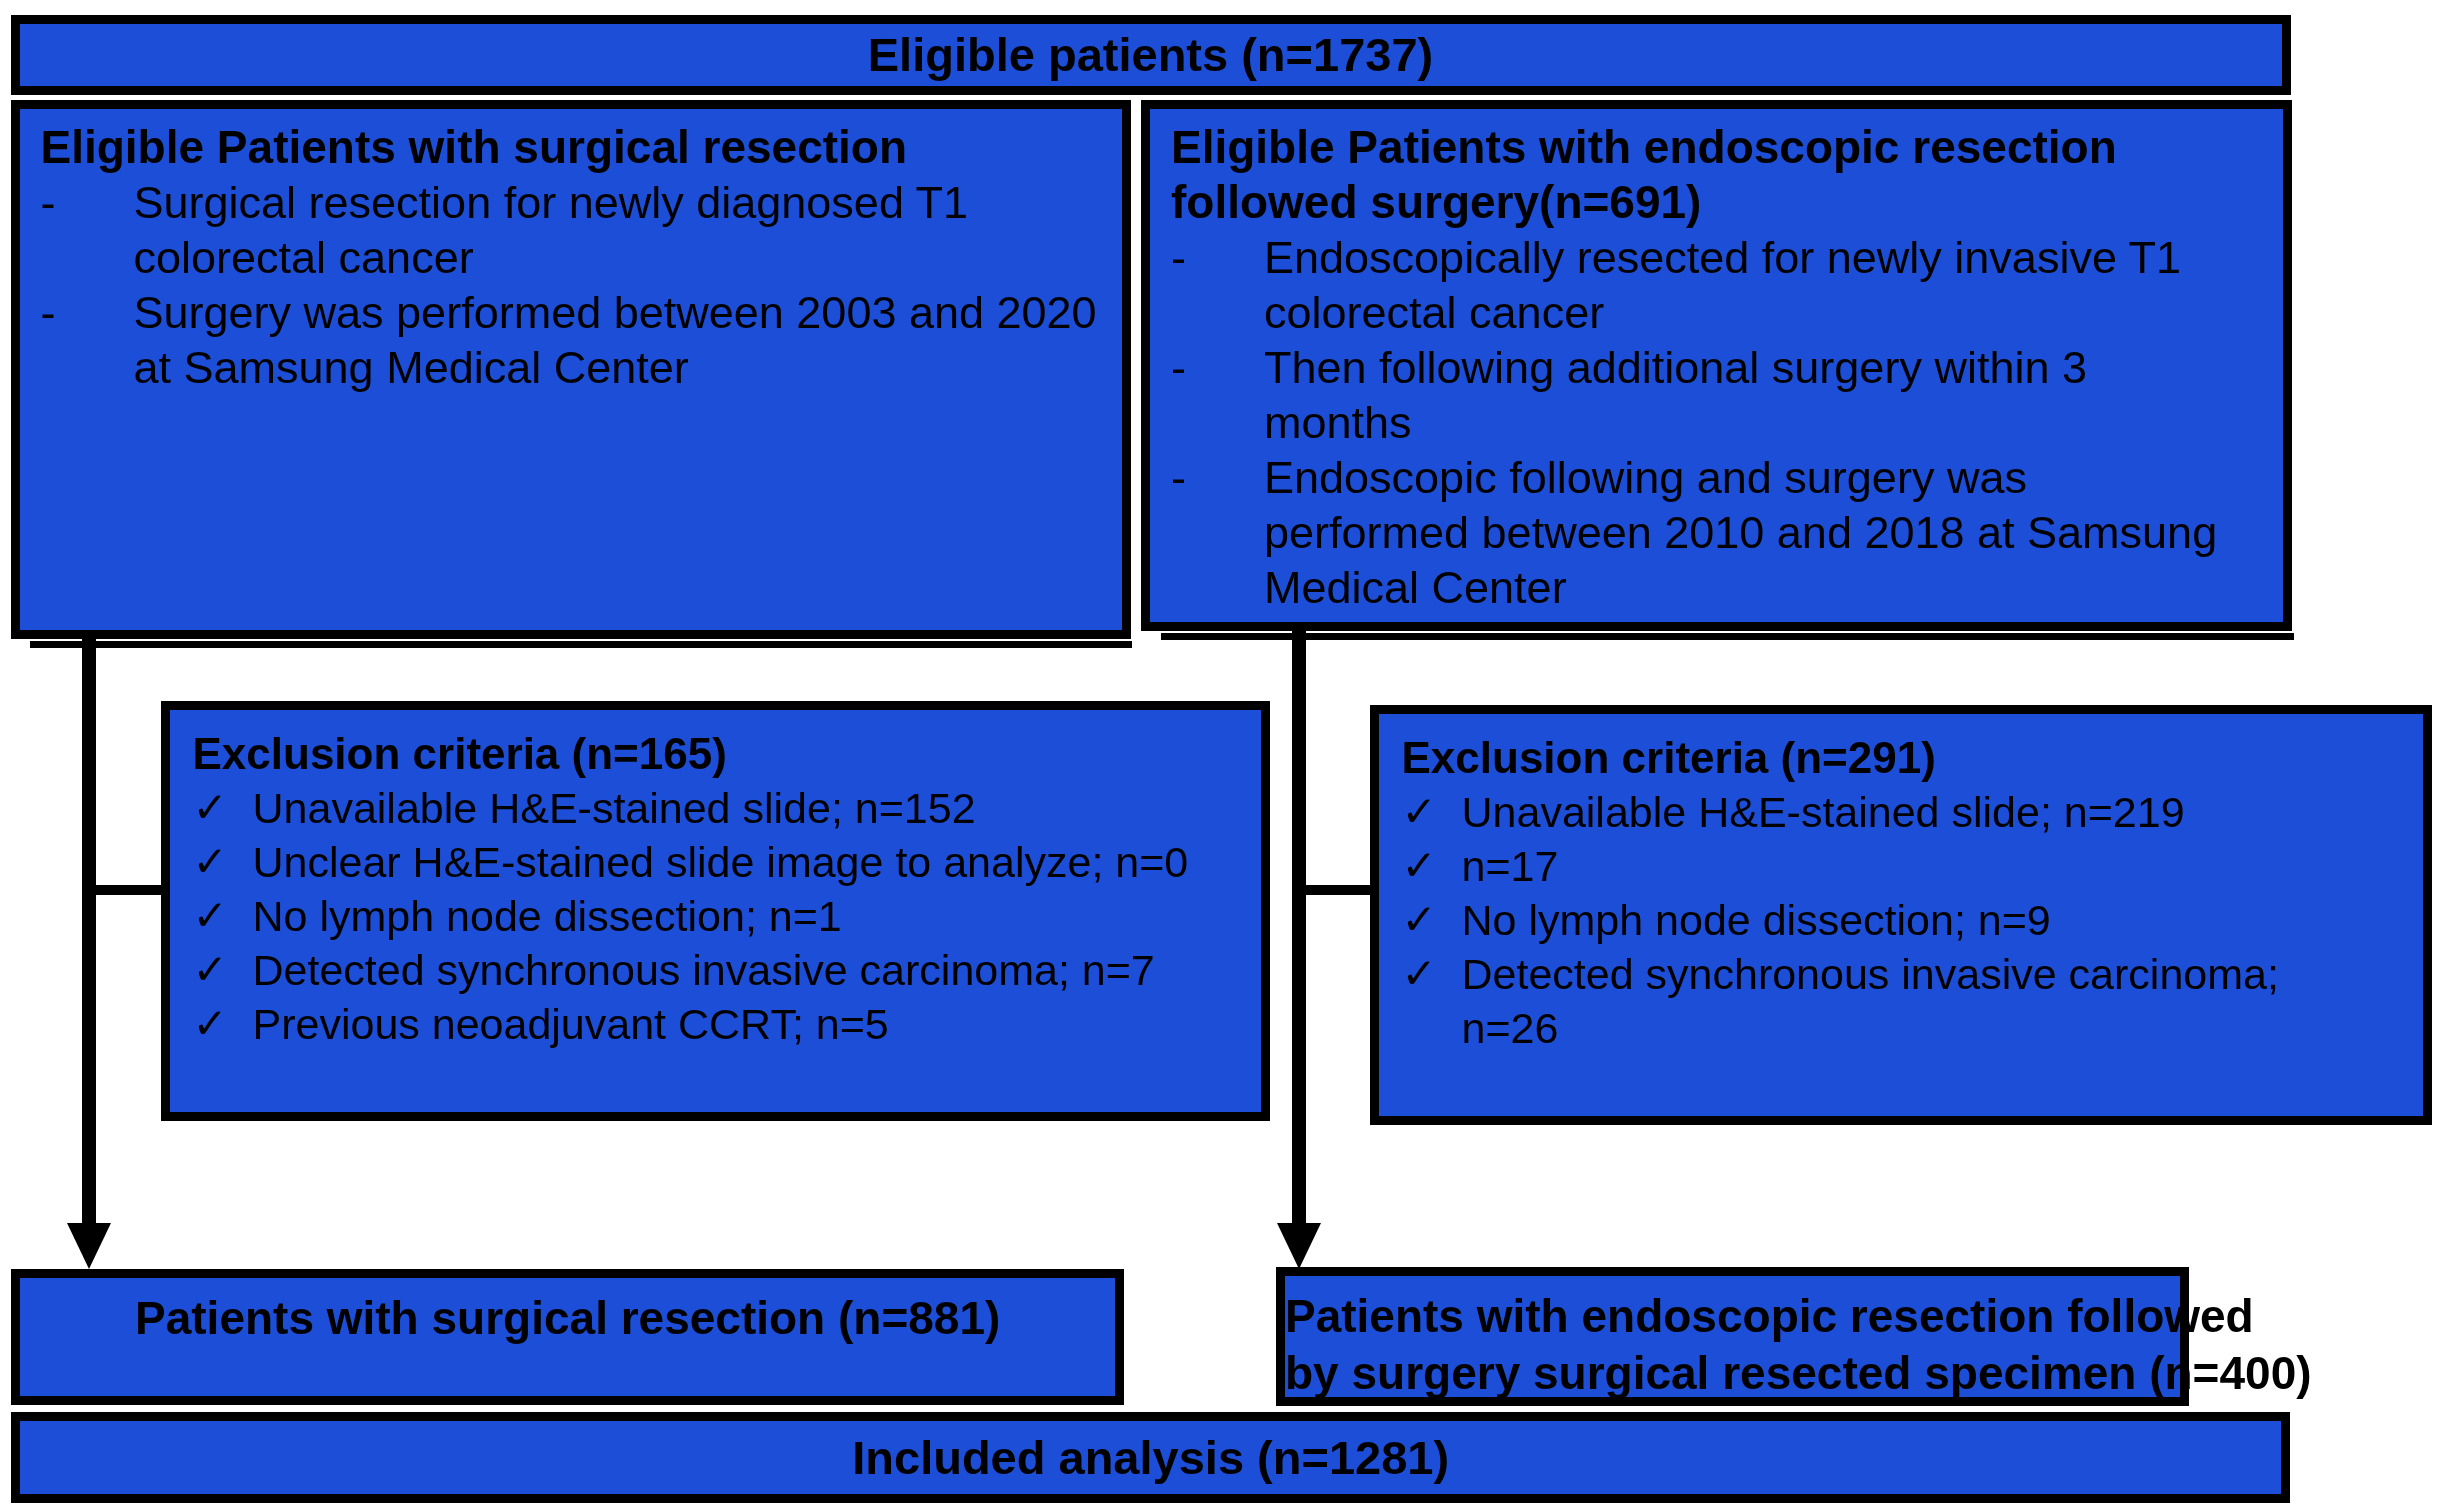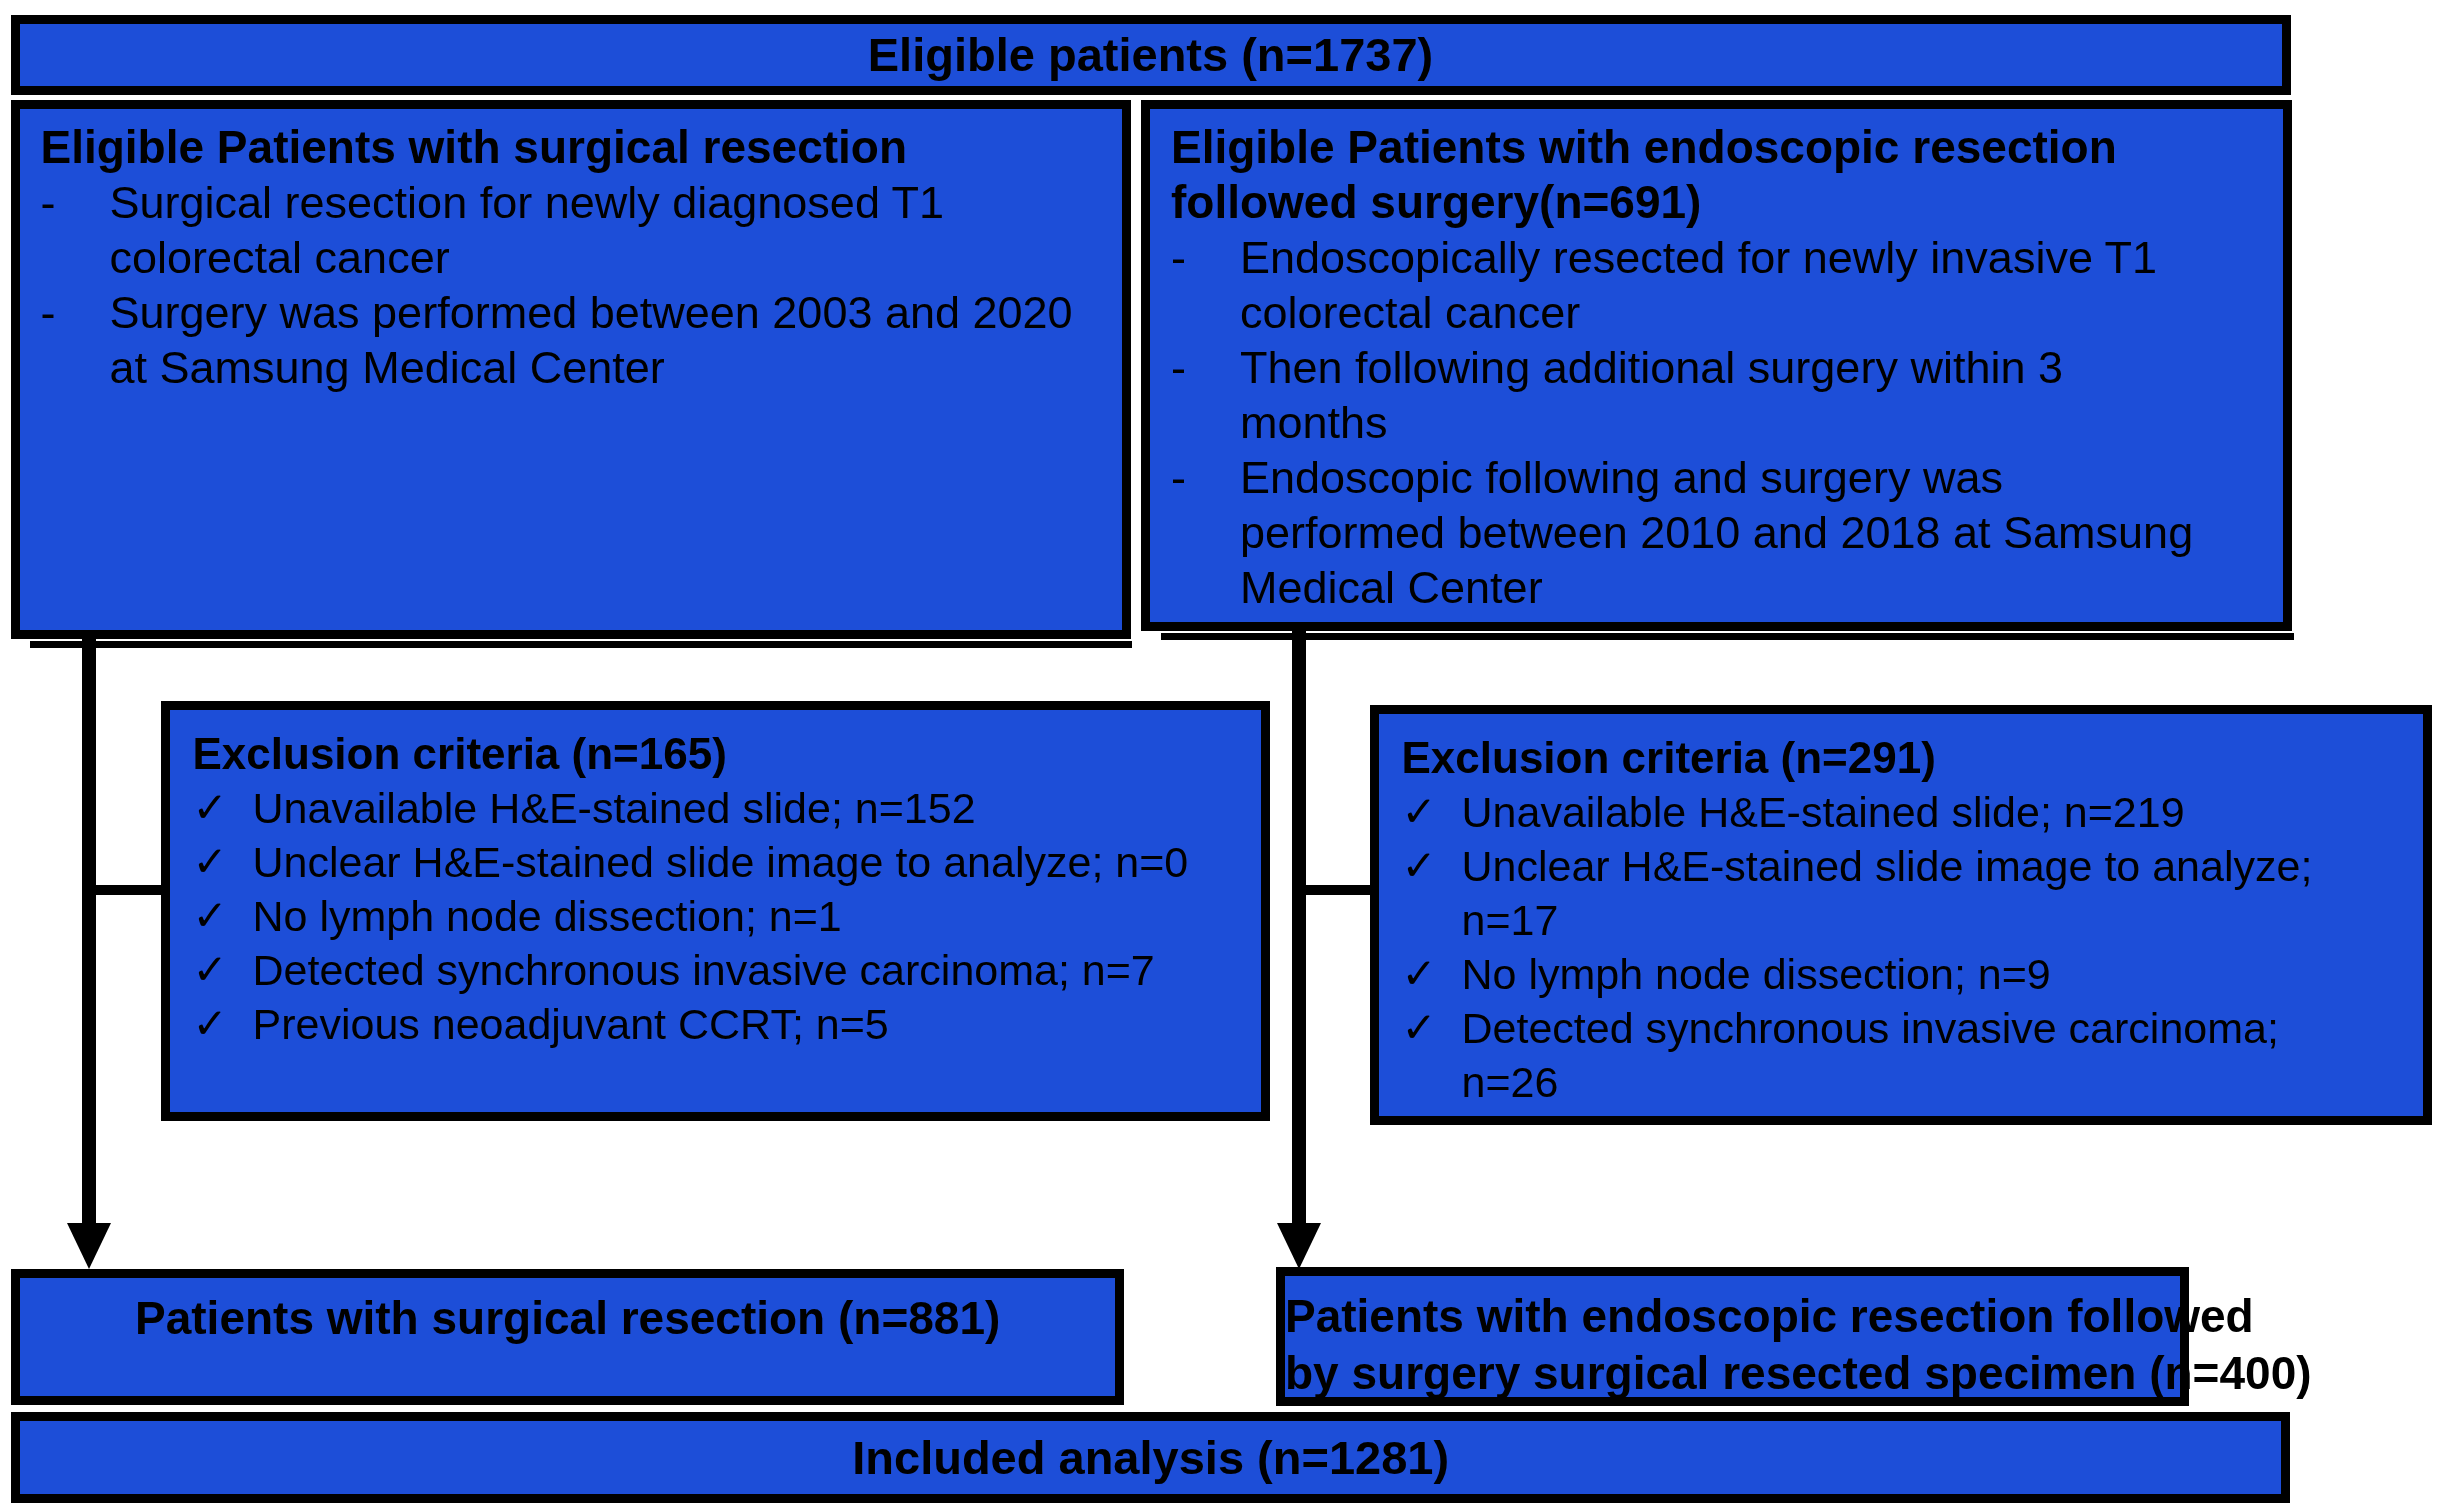--- a/index.html
+++ b/index.html
@@ -33,21 +33,21 @@
   
   .elig{padding:10.5px 13.5px 0 21px;}
   .elig .title .line{font-weight:700;}
   .elig .line{font-size:46px;line-height:55px;white-space:nowrap;}
   .bullet{display:flex;align-items:flex-start;}
   .bullet .marker{
     flex:0 0 69px;width:69px;
     font-size:45px;line-height:55px;
   }
   .bullet .lines{flex:0 0 auto;}
-  .bullet .line{font-size:45px;line-height:55px;white-space:nowrap;}
+  .bullet .line{font-size:45px;line-height:55px;white-space:nowrap;margin-left:24px;}
 
   
   .excl{padding:16.5px 9px 0 22.5px;}
   .excl .title{font-weight:700;font-size:44px;line-height:54px;white-space:nowrap;}
   .check-item{display:flex;align-items:flex-start;}
   .check-item .marker{
     flex:0 0 60px;width:60px;
     font-family:"DejaVu Sans","Liberation Sans",sans-serif;
     font-size:42px;line-height:54px;
   }
@@ -196,21 +196,20 @@
           <span class="marker">✓</span>
           <div class="lines">
 
           <div class="line">Unavailable H&amp;E-stained slide; n=219</div>
           </div>
         </div>
         <div class="check-item">
           <span class="marker">✓</span>
           <div class="lines">
 
-          <div class="line">Unclear H&amp;E-stained slide image to analyze;</div>
             <div class="line">n=17</div>
           </div>
         </div>
         <div class="check-item">
           <span class="marker">✓</span>
           <div class="lines">
 
           <div class="line">No lymph node dissection; n=9</div>
           </div>
         </div>

